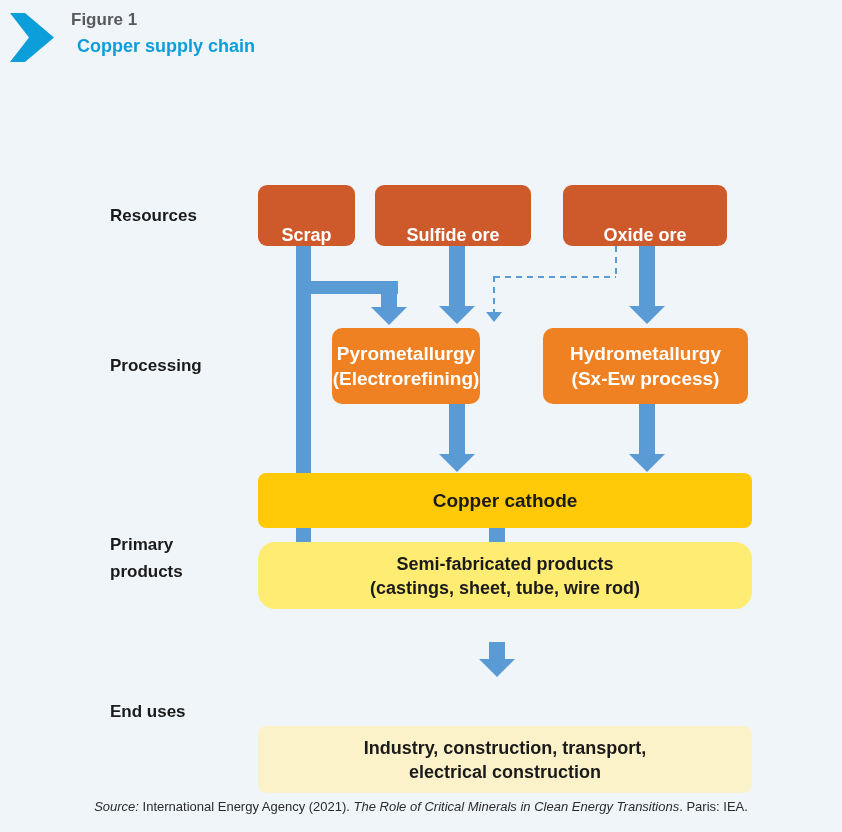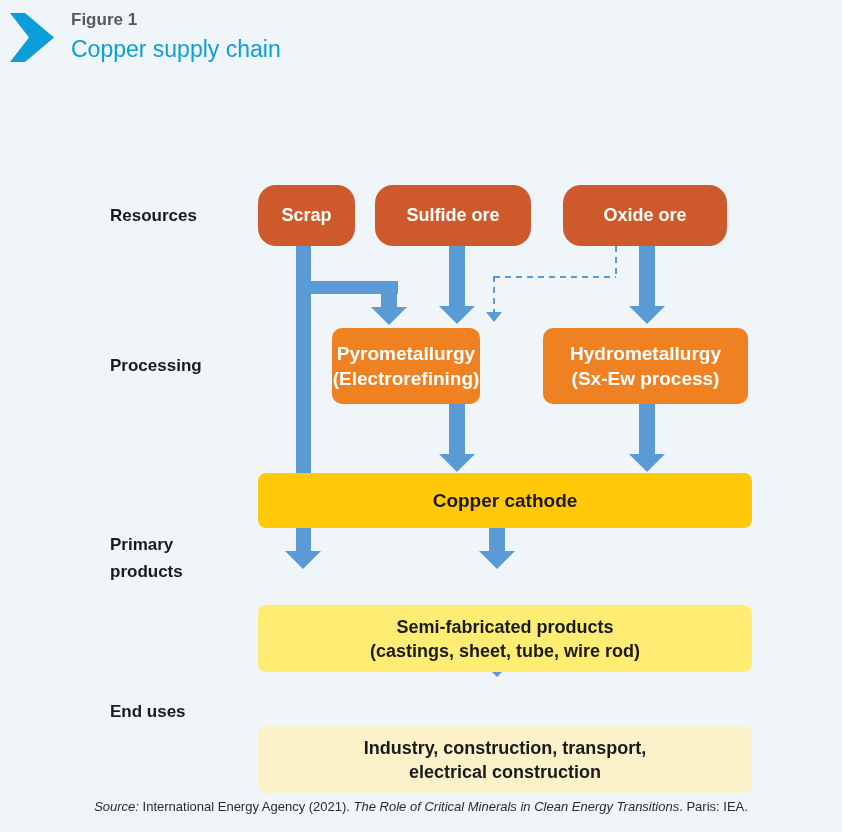--- a/index.html
+++ b/index.html
@@ -2,33 +2,33 @@
 <html style="--background: #F0F5FA; --accent-cyan: #0C9EDA; --figure-label-gray: #58595B; --resource-box: #CE5A2C; --processing-box: #F08122; --cathode-bar: #FFC907; --semifab-bar: #FFEC72; --enduses-bar: #FCF2CA; --arrow-blue: #5B9BD5; --text-black: #1A1A1A;"><head>
 <meta charset="utf-8">
 <style>
   html,body{margin:0;padding:0;}
   body{font-family:"Liberation Sans",sans-serif;}
   .canvas{position:relative;width:842px;height:832px;background:var(--background,#F0F5FA);overflow:hidden;}
 
   
   .chevron{position:absolute;left:10px;top:13px;width:44px;height:49px;}
   .fig-label{position:absolute;left:71px;top:10px;font-size:17px;font-weight:bold;color:var(--figure-label-gray,#58595B);}
-  .fig-title{position:absolute;left:71px;top:36px;font-size:23px;font-weight:normal;color:var(--accent-cyan,#0C9EDA);}
+  .fig-title{position:absolute;left:77px;top:36px;font-size:18px;font-weight:bold;color:var(--accent-cyan,#0C9EDA);}
 
   
   .rowlab{position:absolute;left:110px;font-size:17px;font-weight:bold;color:var(--text-black,#1A1A1A);display:flex;align-items:center;}
   .rowlab.wrap{display:block;width:120px;line-height:27px;}
 
   
   .node{position:absolute;display:flex;flex-direction:column;align-items:center;justify-content:center;text-align:center;font-weight:bold;z-index:2;box-sizing:border-box;}
-  .res{background:var(--resource-box,#CE5A2C);color:#fff;border-radius:18px;font-size:18px;top:185px;height:61px;}
+  .res{background:var(--resource-box,#CE5A2C);color:#fff;border-radius:9px;font-size:18px;top:185px;height:61px;justify-content:flex-end;}
   .proc{background:var(--processing-box,#F08122);color:#fff;border-radius:10px;font-size:19px;line-height:25px;top:328px;height:76px;}
   .bar{left:258px;width:494px;border-radius:8px;color:var(--text-black,#1A1A1A);}
   .cathode{background:var(--cathode-bar,#FFC907);top:473px;height:55px;font-size:19px;}
-  .semifab{background:var(--semifab-bar,#FFEC72);top:605px;height:67px;font-size:18px;line-height:24px;}
+  .semifab{background:var(--semifab-bar,#FFEC72);top:542px;height:67px;font-size:18px;line-height:24px;border-radius:17px;}
   .enduses{background:var(--enduses-bar,#FCF2CA);top:678px;height:67px;font-size:18px;line-height:24px;margin-top:48px;}
 
   
   .shaft-v{position:absolute;background:var(--arrow-blue,#5B9BD5);width:16px;z-index:1;}
   .shaft-h{position:absolute;background:var(--arrow-blue,#5B9BD5);height:13px;z-index:1;}
   .head-down{position:absolute;width:0;height:0;border-left:18px solid transparent;border-right:18px solid transparent;border-top:18px solid var(--arrow-blue,#5B9BD5);z-index:1;}
   .dash-v{position:absolute;width:2px;background:repeating-linear-gradient(to bottom,var(--arrow-blue,#5B9BD5) 0 6px,transparent 6px 11px);z-index:1;}
   .dash-h{position:absolute;height:2px;background:repeating-linear-gradient(to right,var(--arrow-blue,#5B9BD5) 0 6px,transparent 6px 11px);z-index:1;}
   .head-down-sm{position:absolute;width:0;height:0;border-left:8px solid transparent;border-right:8px solid transparent;border-top:10px solid var(--arrow-blue,#5B9BD5);z-index:1;}
 

